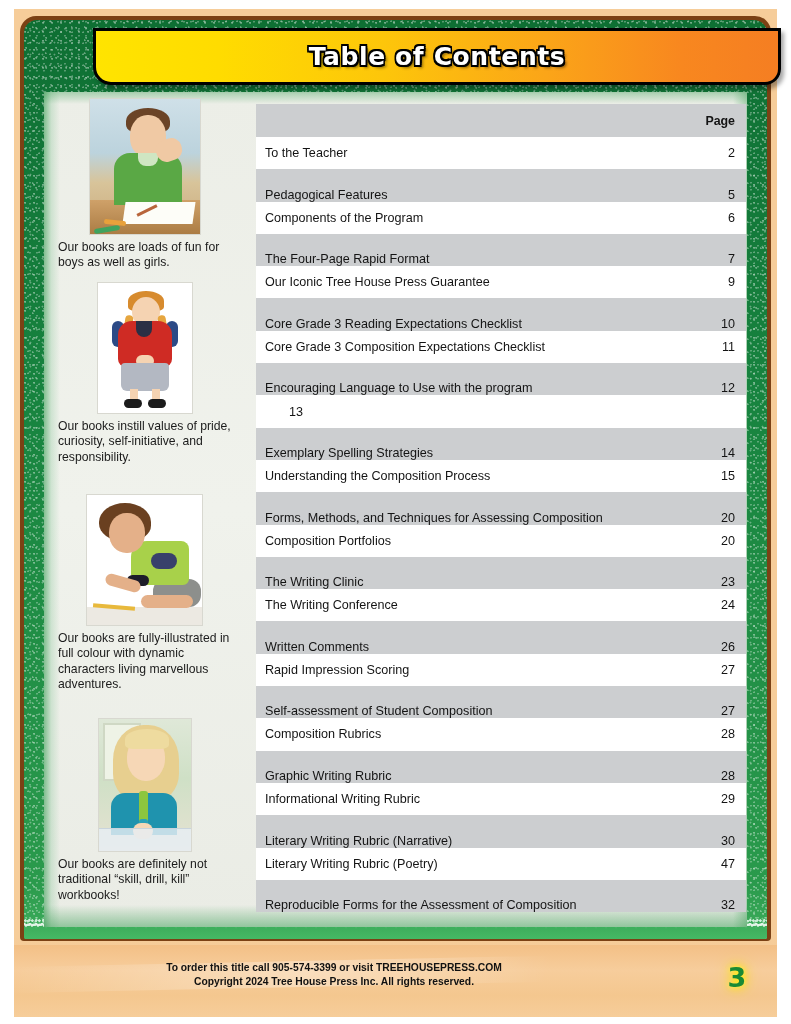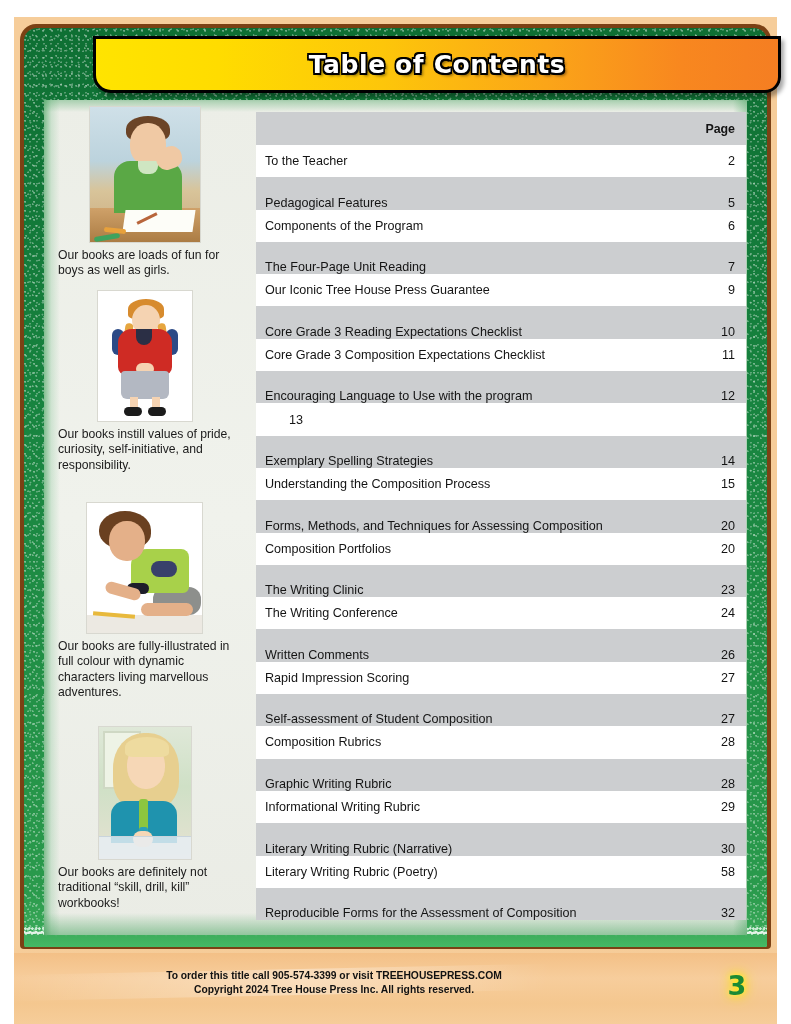--- a/index.html
+++ b/index.html
@@ -11,21 +11,21 @@
     width: 791px;
     height: 1024px;
     font-family: "Liberation Sans", sans-serif;
     overflow: hidden;
     position: relative;
   }
 
   
   #page {
     position: absolute;
-    left: 0; top: 8px;
+    left: 0; top: 0;
     width: 791px; height: 1004px;
     background: #ffffff;
   }
 
   
   .paper-bg {
     position: absolute;
     left: 14px; top: 9px;
     width: 763px; height: 1008px;
     background: linear-gradient(180deg,#f6cd9a 0%, #f6cd9a 92%, #f2c289 100%);
@@ -410,21 +410,21 @@
         </div>
         <div class="toc-row even">
           <div class="toc-title">Pedagogical Features</div>
           <div class="toc-page">5</div>
         </div>
         <div class="toc-row odd">
           <div class="toc-title">Components of the Program</div>
           <div class="toc-page">6</div>
         </div>
         <div class="toc-row even">
-          <div class="toc-title">The Four-Page Unit Reading</div>
+          <div class="toc-title">The Four-Page Rapid Format</div>
           <div class="toc-page">7</div>
         </div>
         <div class="toc-row odd">
           <div class="toc-title">Our Iconic Tree House Press Guarantee</div>
           <div class="toc-page">9</div>
         </div>
         <div class="toc-row even">
           <div class="toc-title">Core Grade 3 Reading Expectations Checklist</div>
           <div class="toc-page">10</div>
         </div>
@@ -486,21 +486,21 @@
         <div class="toc-row odd">
           <div class="toc-title">Informational Writing Rubric</div>
           <div class="toc-page">29</div>
         </div>
         <div class="toc-row even">
           <div class="toc-title">Literary Writing Rubric (Narrative)</div>
           <div class="toc-page">30</div>
         </div>
         <div class="toc-row odd">
           <div class="toc-title">Literary Writing Rubric (Poetry)</div>
-          <div class="toc-page">58</div>
+          <div class="toc-page">47</div>
         </div>
         <div class="toc-row even">
           <div class="toc-title">Reproducible Forms for the Assessment of Composition</div>
           <div class="toc-page">32</div>
         </div>
       </div>
   </div>
 
   <div class="footer">
     <div class="footer-text">

